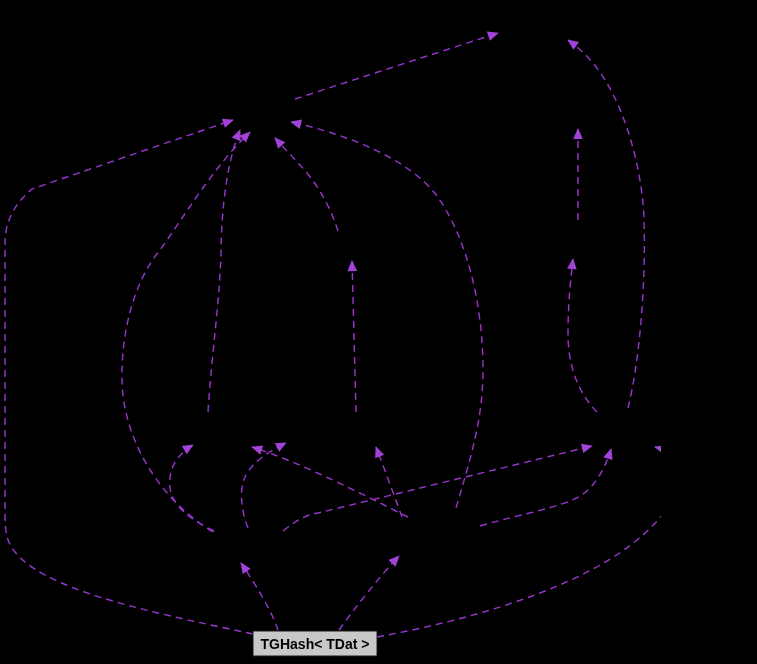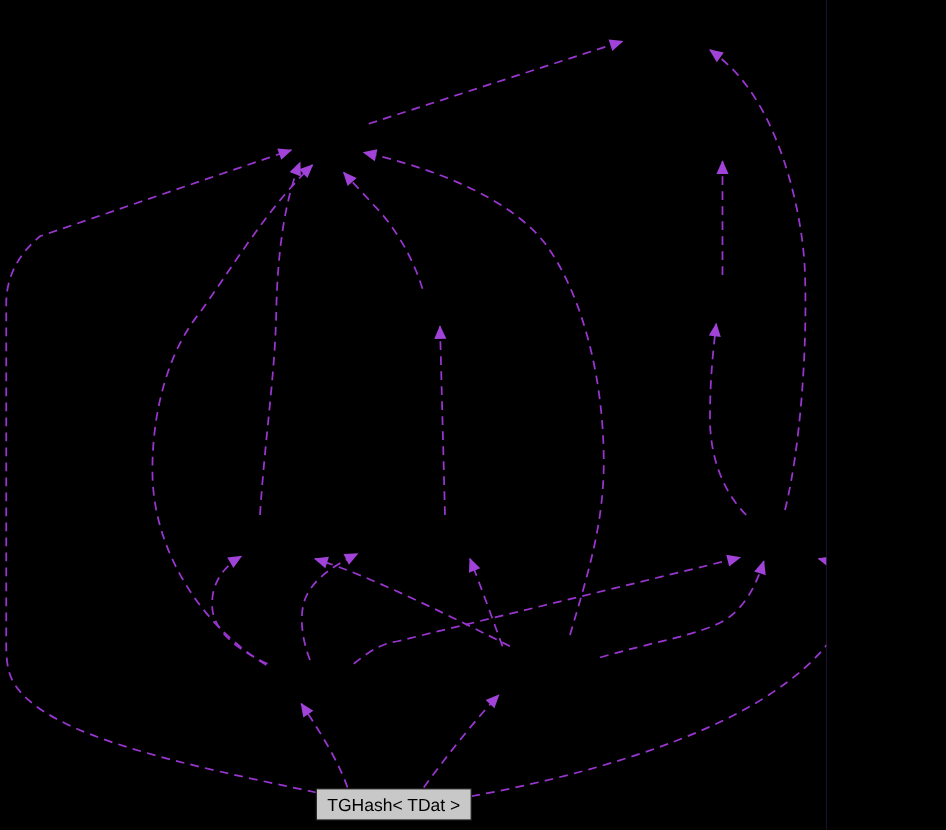--- a/index.html
+++ b/index.html
@@ -4,23 +4,24 @@
 <style>
   html, body {
     margin: 0;
     padding: 0;
     background: #000000;
   }
   #stage {
     position: relative;
     width: 661px;
     height: 664px;
-    background: #8b5cf6;
+    background: #bef264;
     overflow: hidden;
     font-family: "Liberation Sans", sans-serif;
+    font-weight: bold;
   }
   #graph-svg {
     display: block;
     width: 757px;
     height: 664px;
   }
   .edge {
     fill: none;
     stroke-width: 1.4;
     stroke-dasharray: 7,5;

